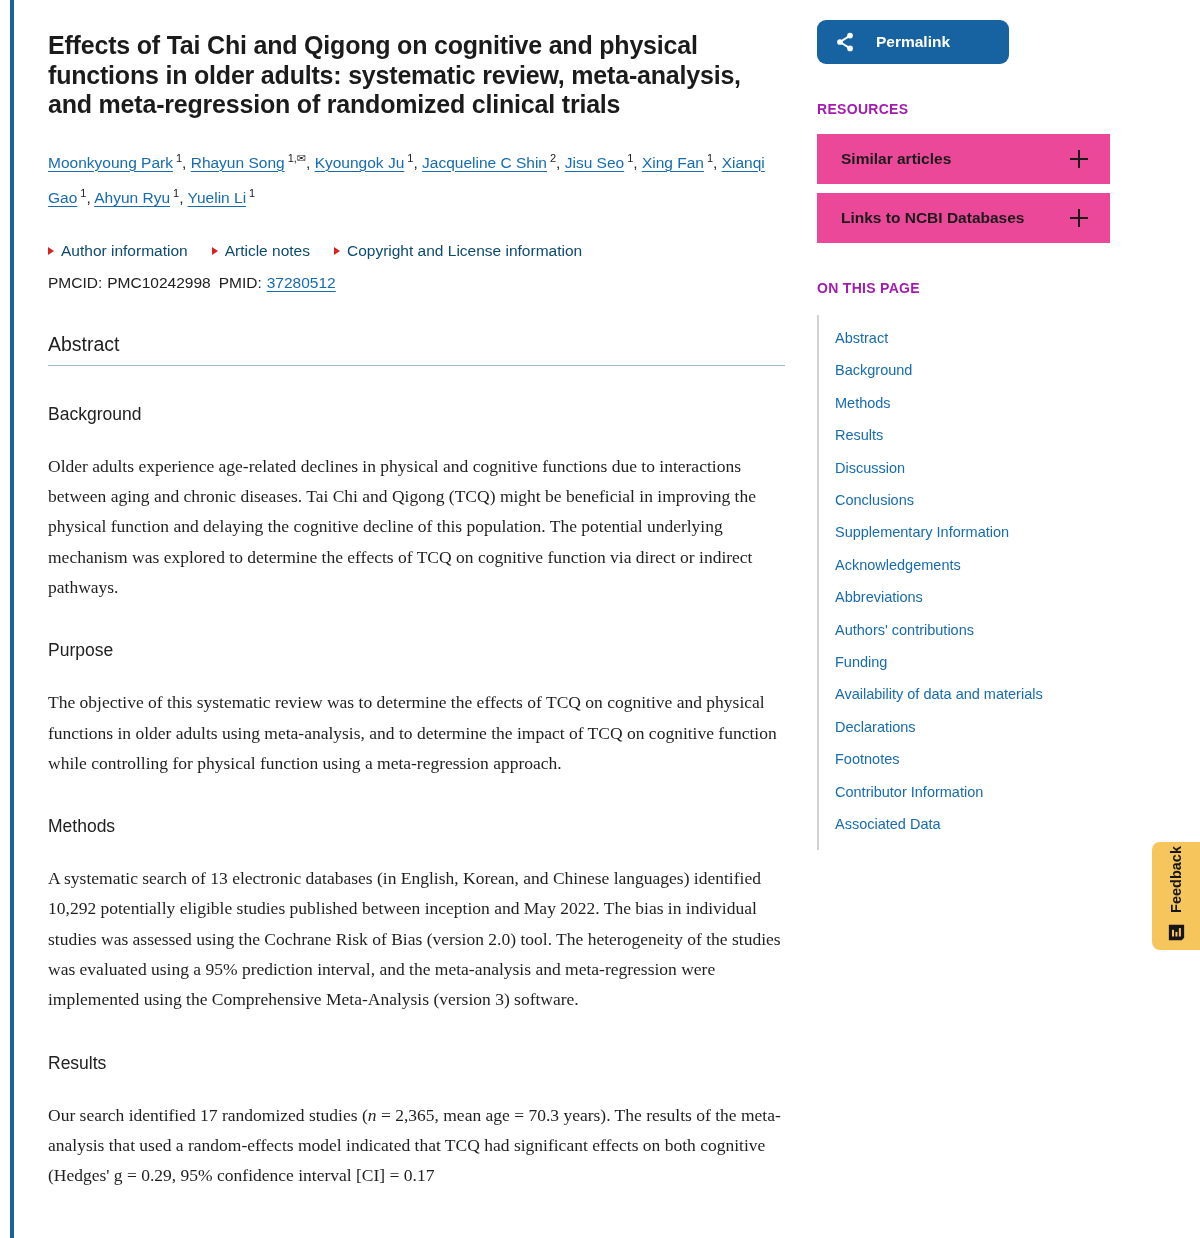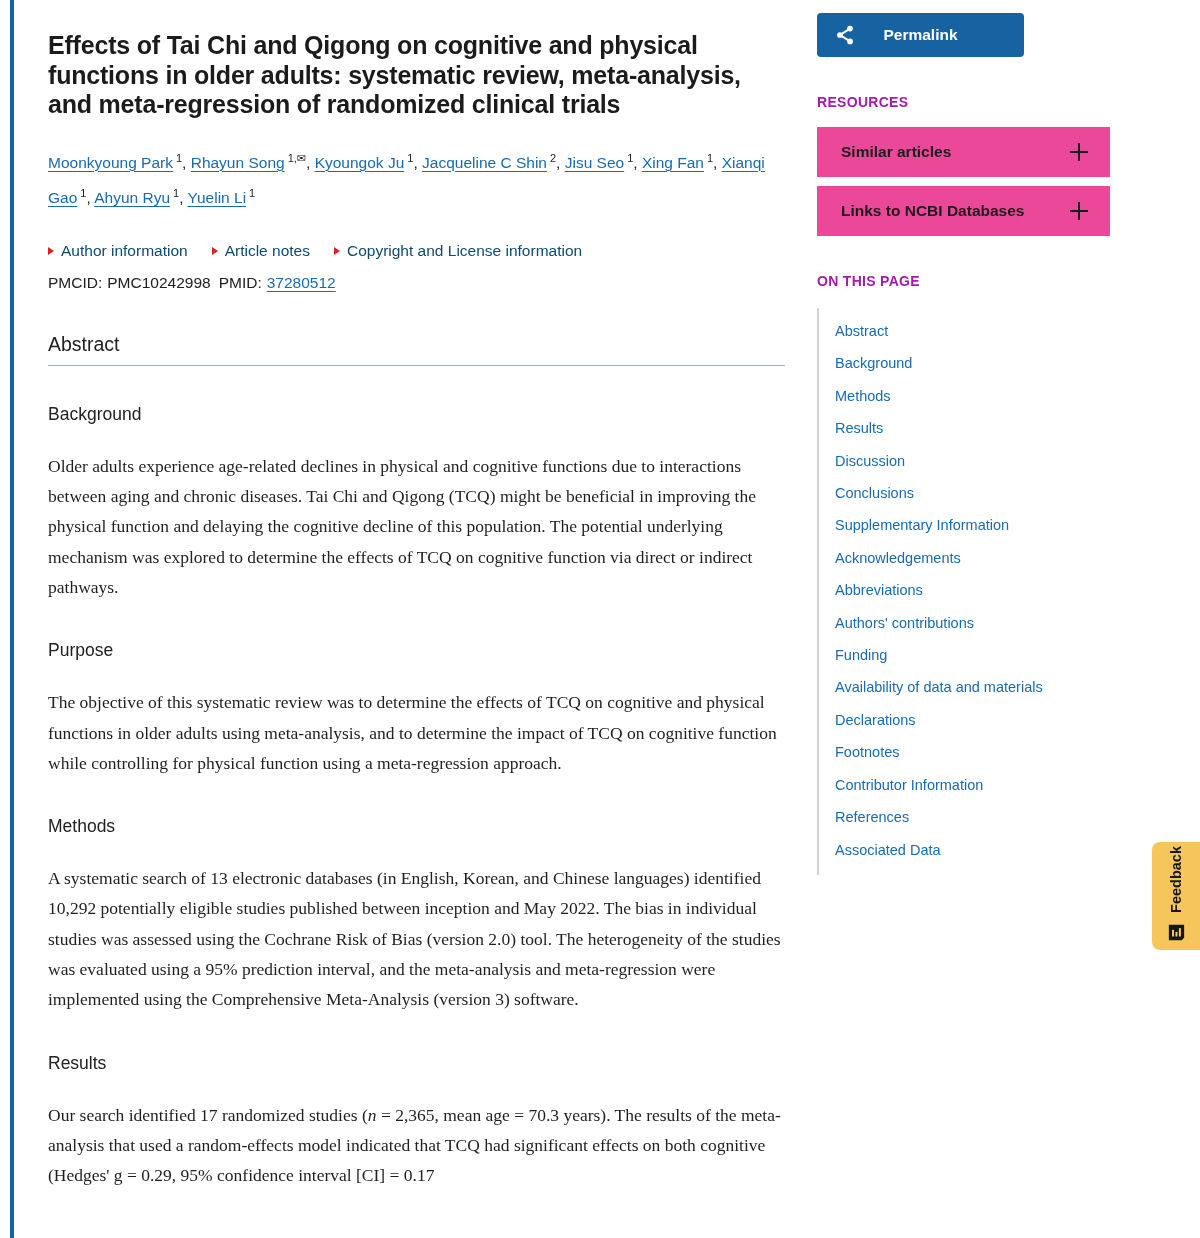--- a/index.html
+++ b/index.html
@@ -100,25 +100,25 @@
   }
   p.body-text .it { font-style: italic; }
 
   
   .sidebar {
     position: absolute; left: 817px; top: 0;
     width: 351px;
   }
   .permalink-btn {
     position: relative;
-    margin-top: 13px;
-    width: 207px; height: 44px;
+    margin-top: 20px;
+    width: 192px; height: 44px;
     background: #1763a1;
     border: none;
-    border-radius: 4px;
+    border-radius: 9px;
     color: #ffffff;
     font-family: "Liberation Sans", sans-serif;
     font-size: 15.5px;
     font-weight: 700;
     display: flex; align-items: center; justify-content: center;
     cursor: pointer;
   }
   .permalink-btn .share-icon {
     position: absolute; left: 17px; top: 11px;
     width: 22px; height: 22px;
@@ -270,21 +270,20 @@
     <a>Conclusions</a>
     <a>Supplementary Information</a>
     <a>Acknowledgements</a>
     <a>Abbreviations</a>
     <a>Authors' contributions</a>
     <a>Funding</a>
     <a>Availability of data and materials</a>
     <a>Declarations</a>
     <a>Footnotes</a>
     <a>Contributor Information</a>
-    <a>References</a>
     <a>Associated Data</a>
   </nav>
 </aside>
 
 <button class="feedback-btn">
   <span class="fb-label">Feedback</span>
   <span>
     <svg width="21" height="21" viewBox="0 0 22 22">
       <path d="M3 3 h16 v13.5 L16.5 19 H3 Z" fill="#161616"></path>
       <rect x="6.3" y="8.2" width="2.1" height="7" fill="#f6c65c"></rect>

